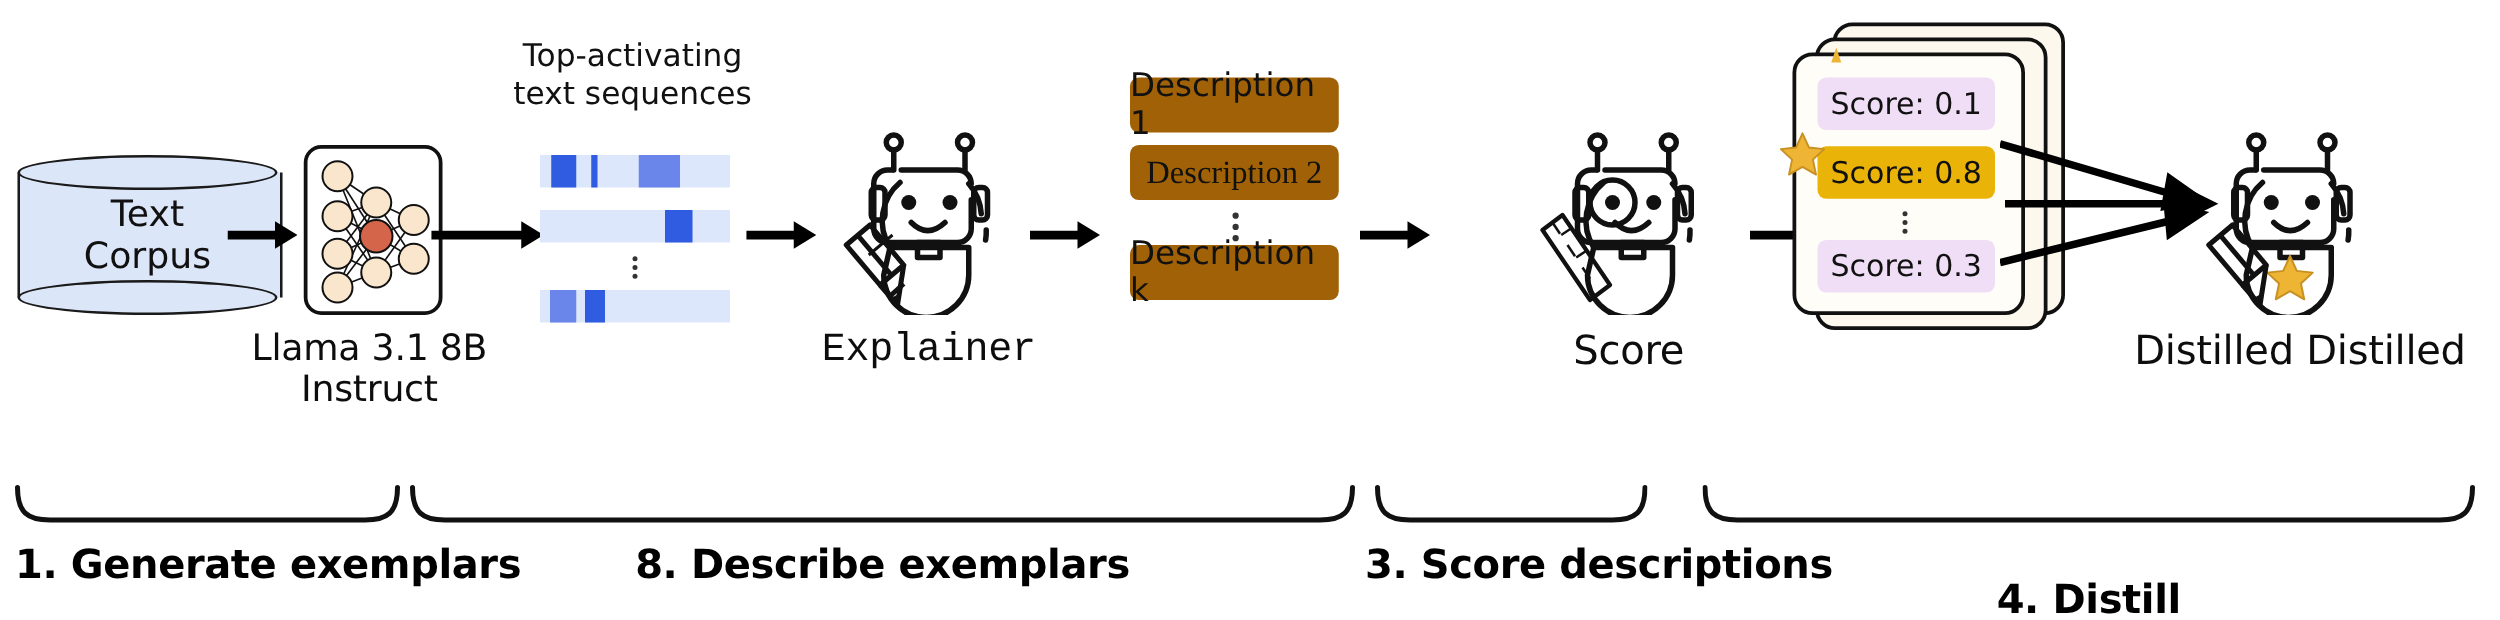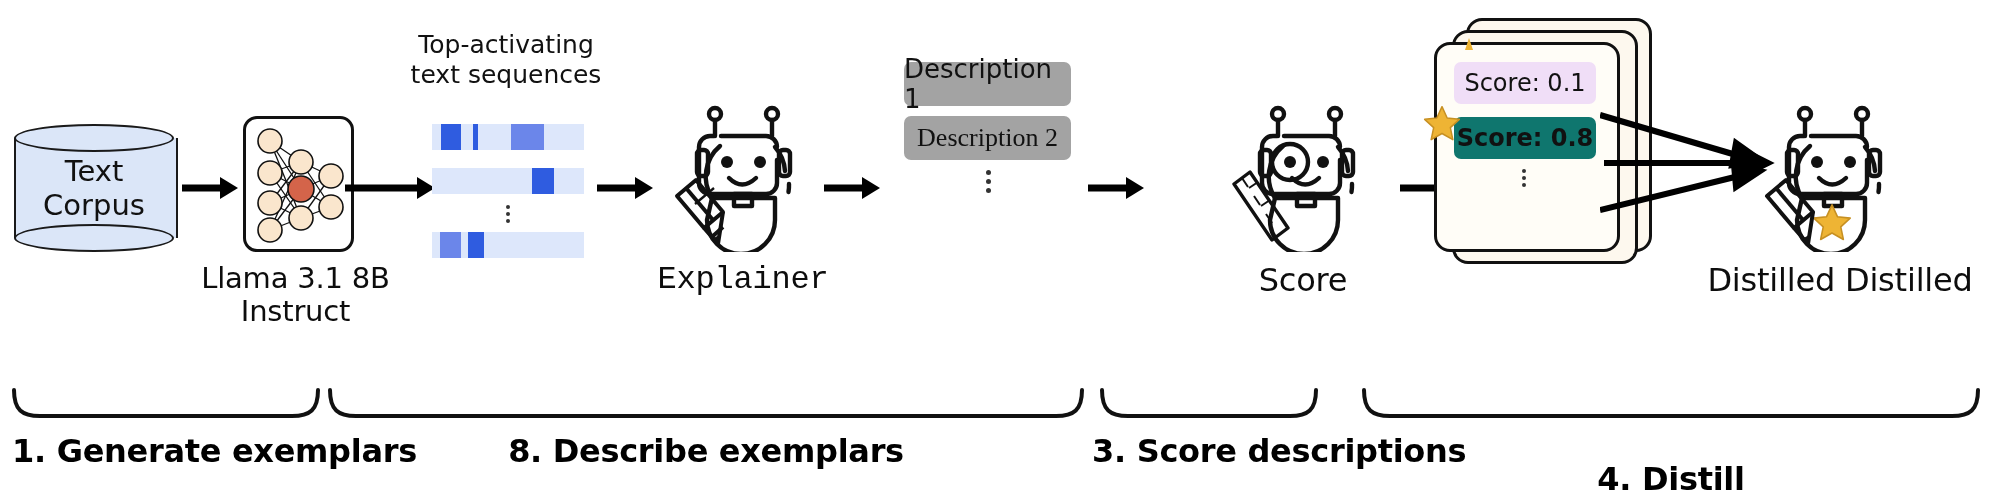--- a/index.html
+++ b/index.html
@@ -21,21 +21,21 @@
     position:absolute;text-align:center;
     font-size:32px;font-weight:700;color:#000;
     letter-spacing:-0.3px;white-space:nowrap;
   }
   .caption{
     position:absolute;text-align:center;font-size:25px;
     line-height:1.2;color:#111;white-space:pre-line;
   }
 
   
-  .cyl{position:absolute;}
+  .cyl{position:absolute;padding-left:48px;}
   .cyl .cyl-body{
     position:absolute;left:0;top:14px;width:100%;height:calc(100% - 28px);
     background:#dbe6f8;border-left:2.5px solid #1a1a1a;border-right:2.5px solid #1a1a1a;
   }
   .cyl .cyl-top{
     position:absolute;left:0;top:0;width:100%;height:28px;
     background:#dbe6f8;border:2.5px solid #1a1a1a;border-radius:50%;box-sizing:border-box;
   }
   .cyl .cyl-bot{
     position:absolute;left:0;bottom:0;width:100%;height:28px;
@@ -51,25 +51,25 @@
   .nnbox{
     position:absolute;border:3px solid #111;border-radius:14px;background:#fff;
   }
 
   
   .seqrow{position:absolute;background:#dde7fb;}
   .tok{position:absolute;top:0;height:100%;}
 
   
   .pill{
-    position:absolute;background:#a3a3a3;border-radius:7px;
+    position:absolute;background:#a16207;border-radius:7px;
     display:flex;align-items:center;justify-content:center;
     font-size:26px;color:#111;
   }
-  .pill.gold{background:#0f766e;font-weight:bold;}
+  .pill.gold{background:#eab308;}
   .pill.lilac{background:#f0def7;}
 
   .vdots{
     position:absolute;text-align:center;color:#222;
     font-size:26px;line-height:1;letter-spacing:0;
   }
   .vdots span{display:block;width:5px;height:5px;border-radius:50%;background:#333;margin:4px auto;}
   .vdots.small span{width:4px;height:4px;margin:3px auto;}
 
   
@@ -205,20 +205,21 @@
     <polygon points="38,5 56,16 38,27" fill="#000"></polygon>
   </svg>
 
   <div class="pill" style="left:904px;top:62px;width:167px;height:44px;">Description 1</div>
   <div class="pill" style="left:904px;top:116px;width:167px;height:44px;font-family:Liberation Serif, serif;">Description 2</div>
   <div class="vdots" style="left:970px;top:166px;width:36px;">
     <span></span>
       <span></span>
       <span></span>
   </div>
+  <div class="pill" style="left:904px;top:196px;width:167px;height:44px;">Description k</div>
 
   <svg class="abs" style="left:1088px;top:172px;width:56px;height:32px;" viewBox="0 0 56 32">
     <line x1="0" y1="16" x2="40" y2="16" stroke="#000" stroke-width="7"></line>
     <polygon points="38,5 56,16 38,27" fill="#000"></polygon>
   </svg>
 
   <svg class="abs" style="left:1228px;top:92px;width:150px;height:160px;" viewBox="0 0 150 160">
     <g fill="none" stroke="#111" stroke-width="4.4" stroke-linecap="round" stroke-linejoin="round">
       <circle cx="50" cy="22" r="6"></circle>
         <line x1="50" y1="28" x2="50" y2="44"></line>
@@ -272,20 +273,21 @@
   <svg class="abs" style="left:1422px;top:104px;width:40px;height:40px;" viewBox="0 0 24 24">
     <path d="M12 1.6 L15.1 8.4 L22.4 9.2 L17 14.2 L18.5 21.4 L12 17.7 L5.5 21.4 L7 14.2 L1.6 9.2 L8.9 8.4 Z" fill="#eeb434" stroke="#c79022" stroke-width="0.9" stroke-linejoin="round"></path>
   </svg>
 
   <div class="vdots small" style="left:1506px;top:166px;width:36px;">
     <span></span>
       <span></span>
       <span></span>
   </div>
 
+  <div class="pill lilac" style="left:1454px;top:192px;width:142px;height:42px;font-size:24px;">Score: 0.3</div>
 
   <svg class="abs" style="left:1600px;top:95px;width:200px;height:140px;" viewBox="0 0 200 140">
     <g stroke="#000" stroke-width="6" fill="#000">
       <line x1="0" y1="20" x2="143" y2="62"></line>
       <polygon points="136,48 160,65 132,70"></polygon>
       <line x1="4" y1="68" x2="148" y2="68"></line>
       <polygon points="144,56 168,68 144,80"></polygon>
       <line x1="0" y1="115" x2="143" y2="80"></line>
       <polygon points="134,70 160,76 136,92"></polygon>
     </g>

